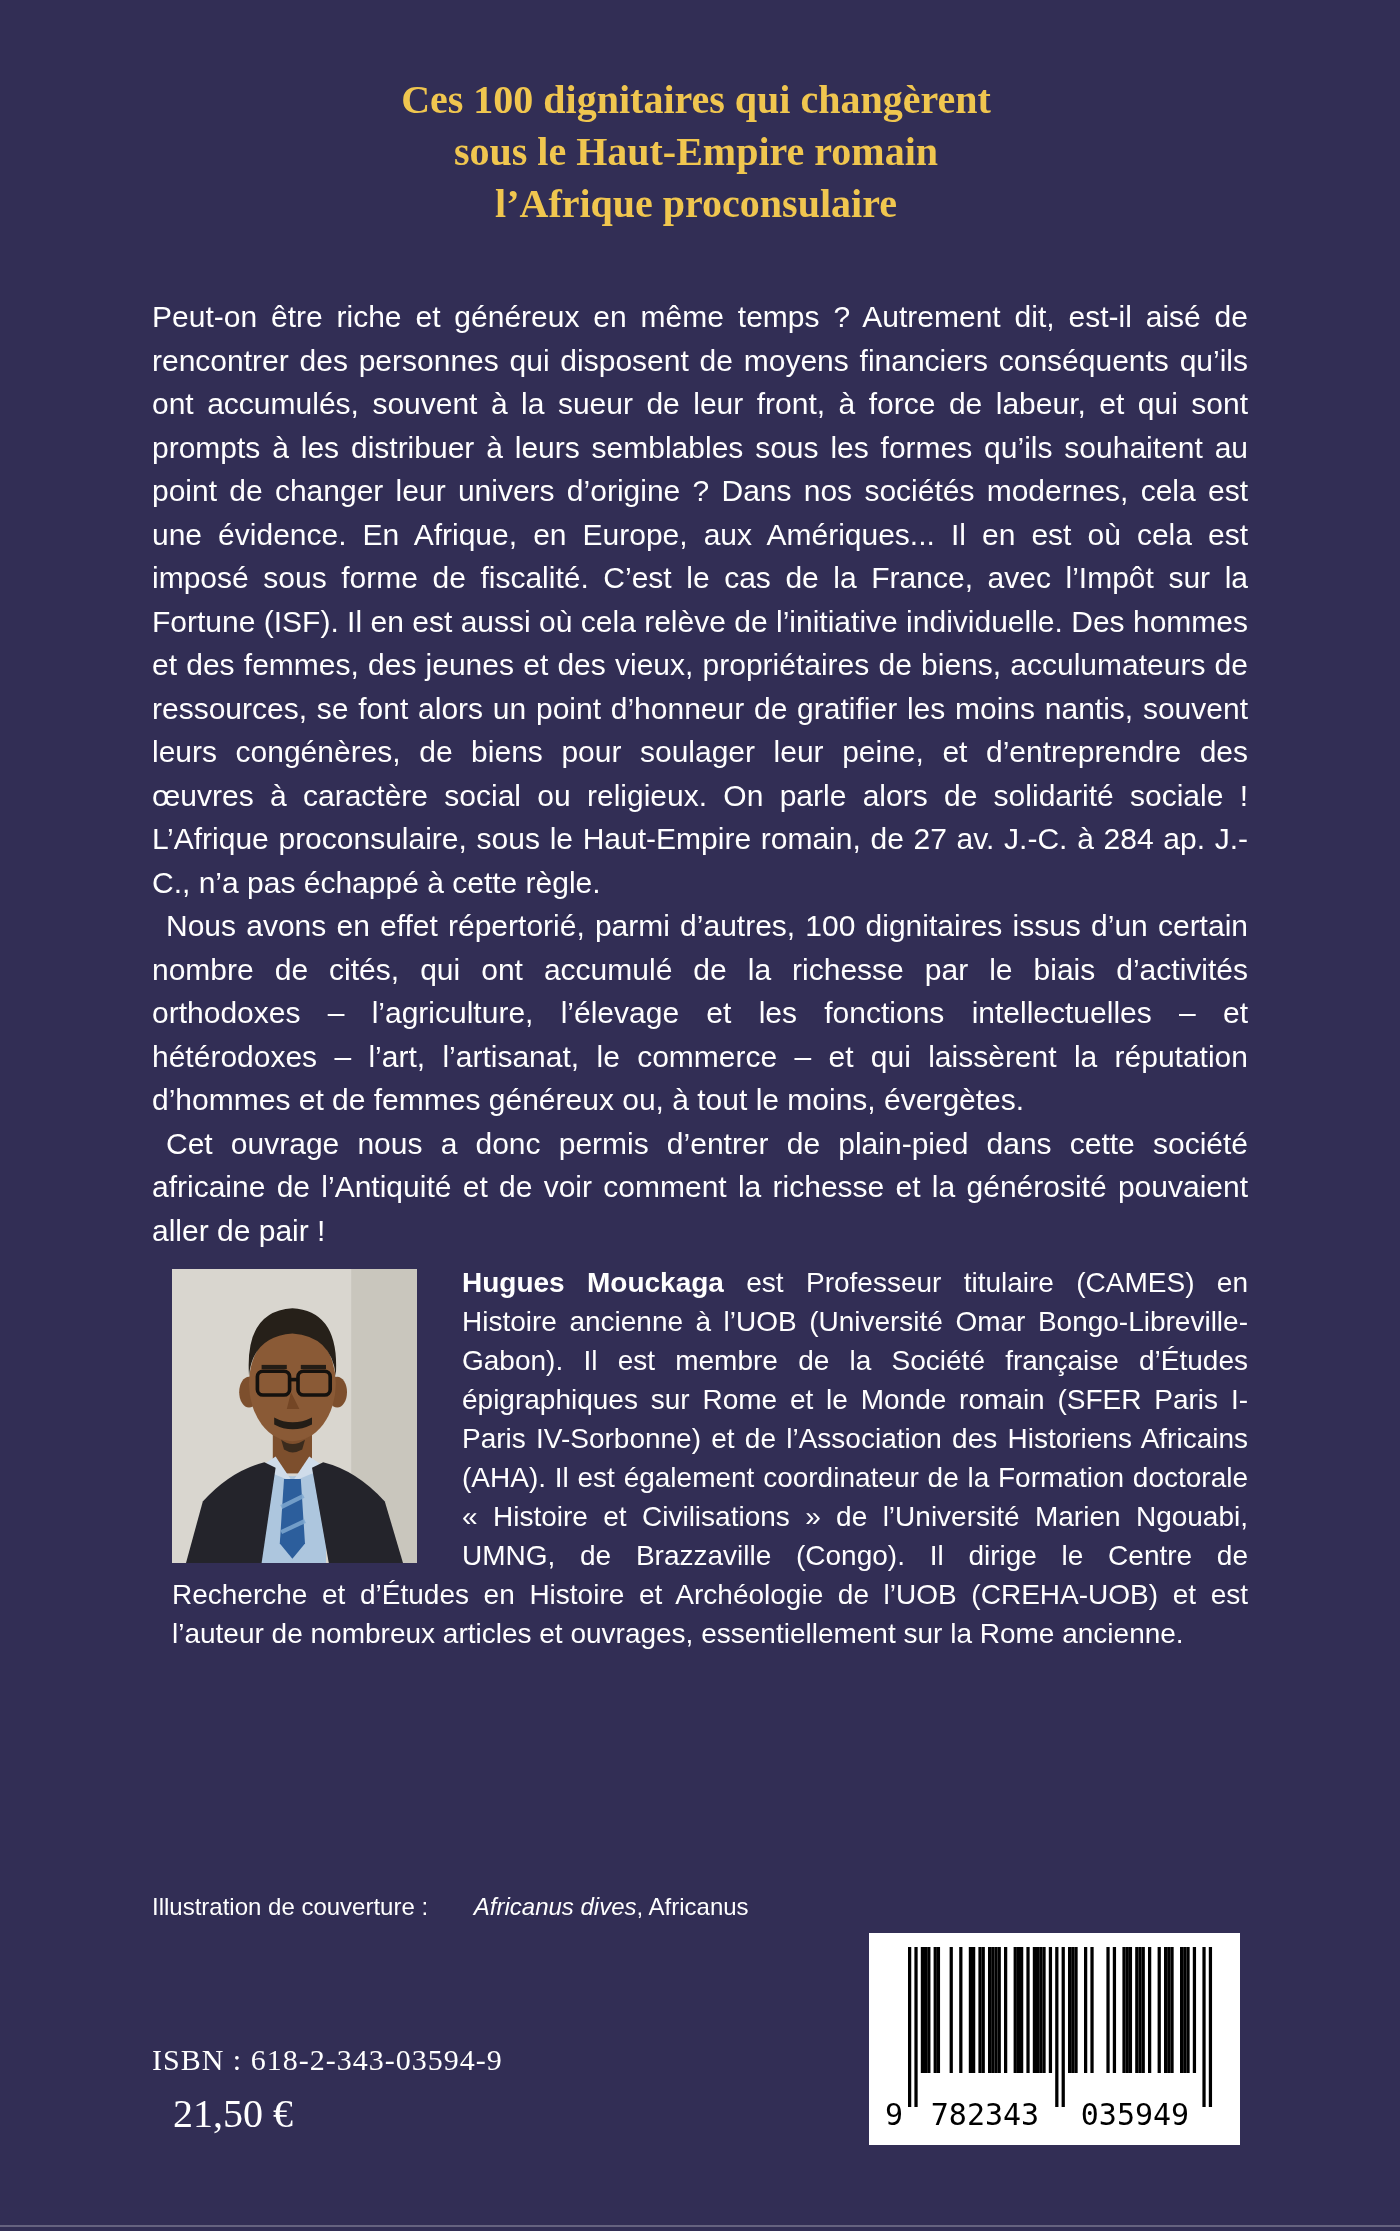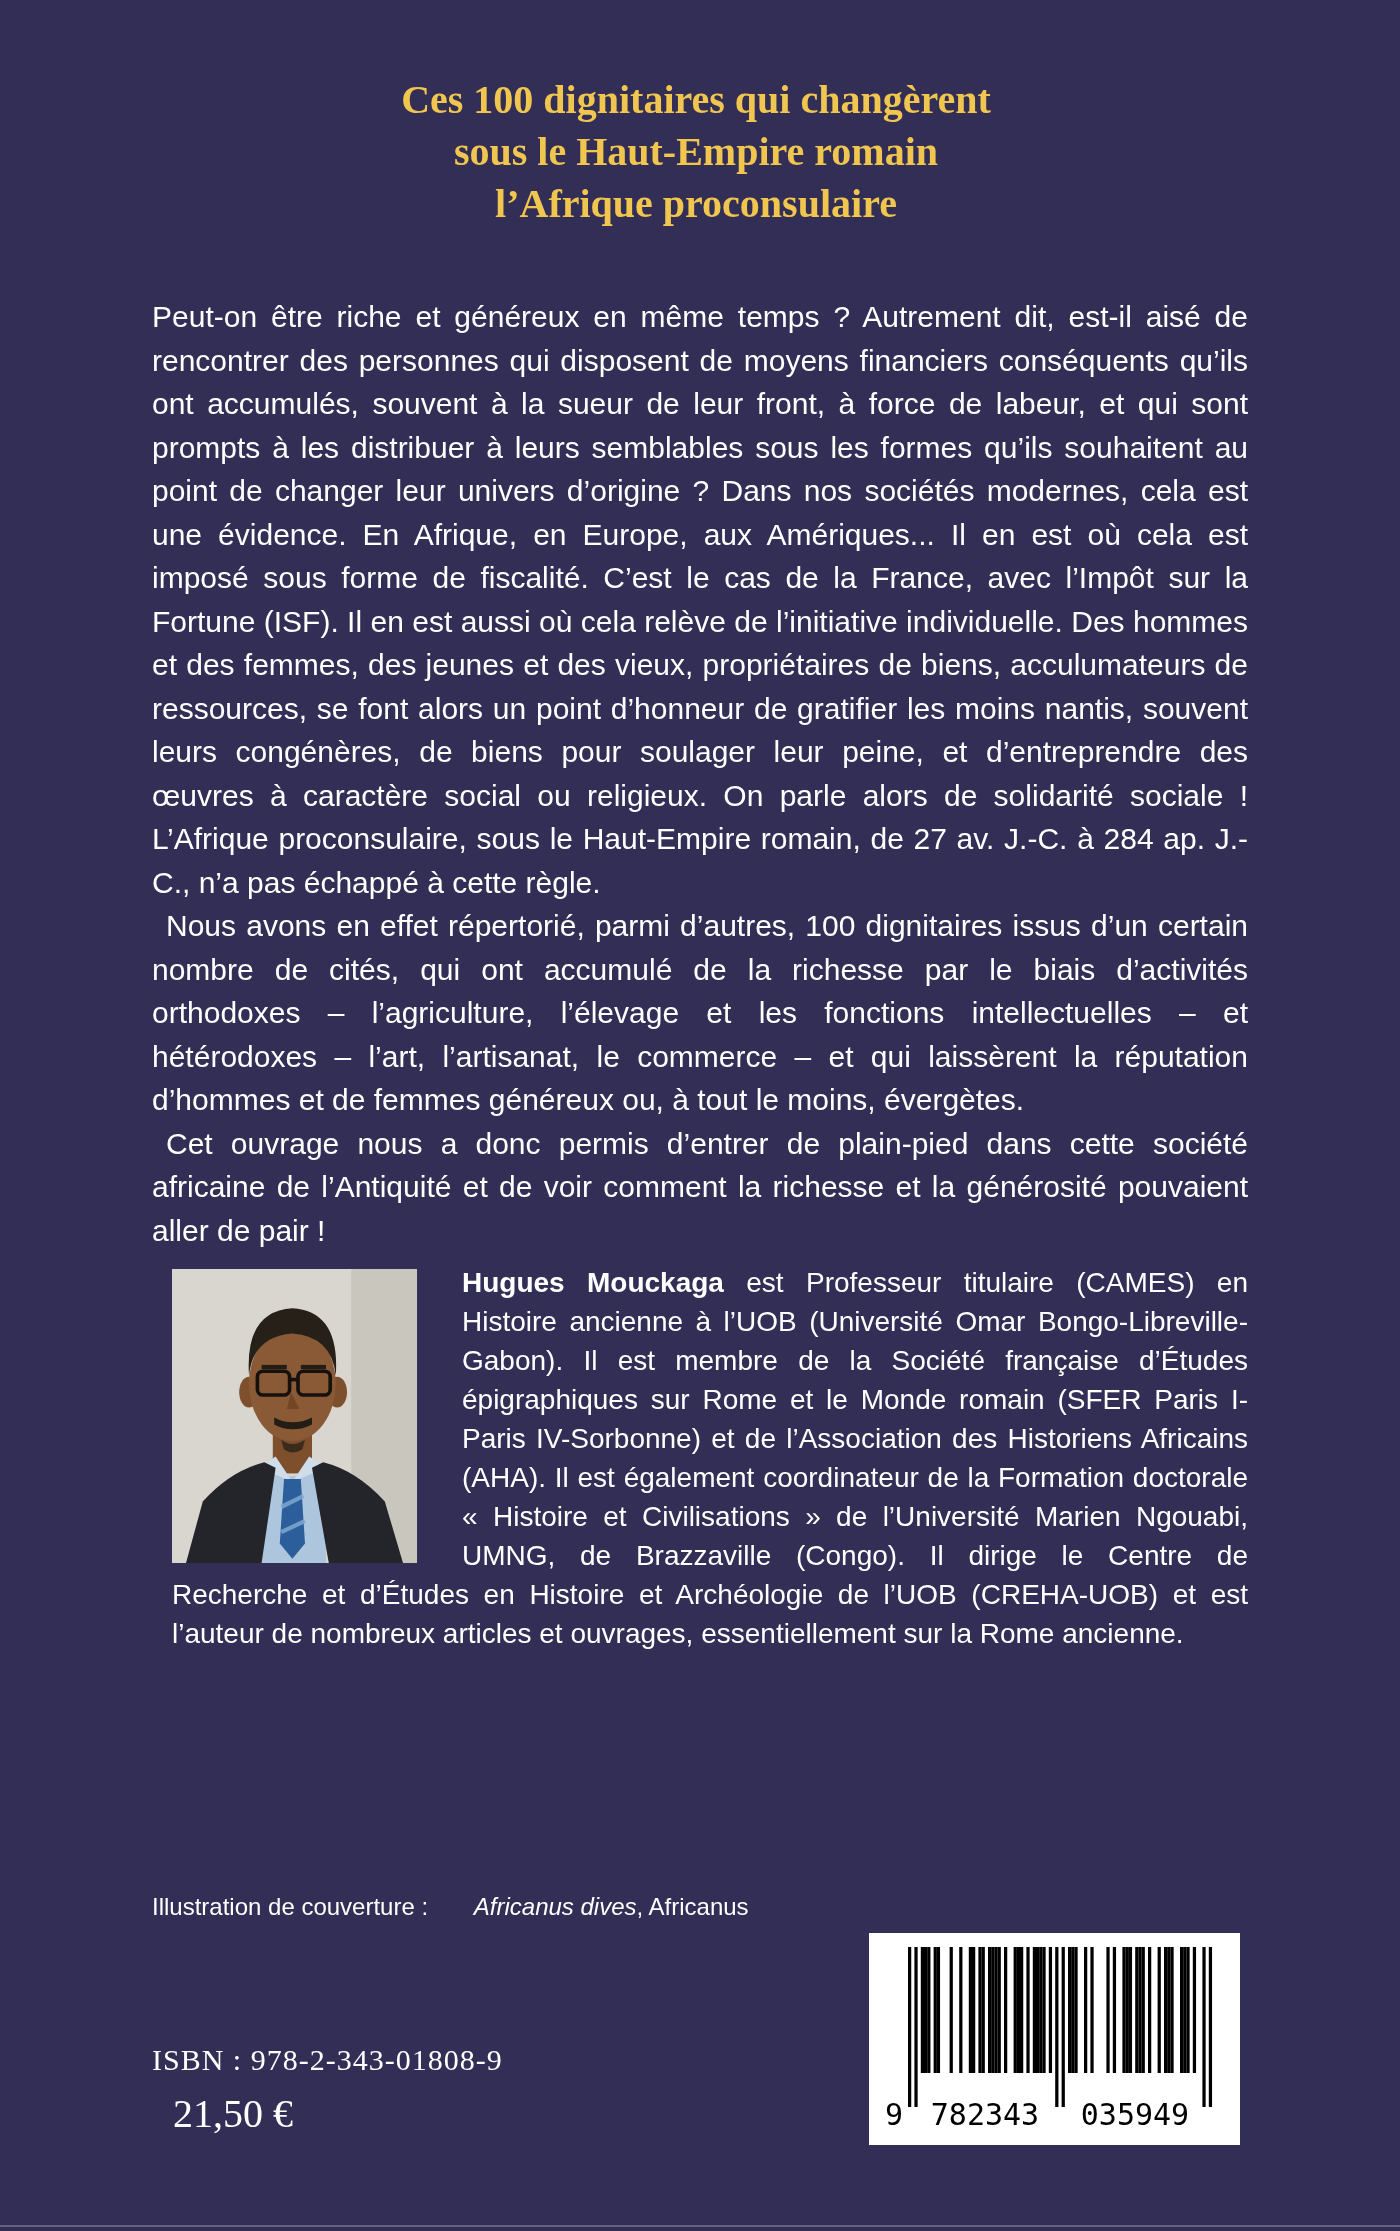--- a/index.html
+++ b/index.html
@@ -131,21 +131,21 @@
 
         <path d="M73 106 Q86 113 100 106 L100 111 Q86 118 73 111 Z" fill="#241d16"></path>
         <path d="M78 122 Q86 128 95 122 L93 129 Q86 133 80 129 Z" fill="#3a2b1d"></path>
       </svg>
     </div>
     <p class="bio-text"><strong class="author-name">Hugues Mouckaga</strong><span> est Professeur titulaire (CAMES) en Histoire ancienne à l’UOB (Université Omar Bongo-Libreville-Gabon). Il est membre de la Société française d’Études épigraphiques sur Rome et le Monde romain (SFER Paris I-Paris IV-Sorbonne) et de l’Association des Historiens Africains (AHA). Il est également coordinateur de la Formation doctorale « Histoire et Civilisations » de l’Université Marien Ngouabi, UMNG, de Brazzaville (Congo). Il dirige le Centre de Recherche et d’Études en Histoire et Archéologie de l’UOB (CREHA-UOB) et est l’auteur de nombreux articles et ouvrages, essentiellement sur la Rome ancienne.</span></p>
   </div>
 
   <p class="credit"><span>Illustration de couverture : </span><em>Africanus dives</em><span>, Africanus</span></p>
 
-  <p class="isbn">ISBN : 978-2-343-01808-9</p>
+  <p class="isbn">ISBN : 618-2-343-03594-9</p>
   <p class="price">21,50 €</p>
 
   <div class="barcode-box">
     <svg class="barcode-svg" viewBox="0 0 346 184" width="346" height="184" xmlns="http://www.w3.org/2000/svg">
         <rect x="26.00" y="0" width="3.25" height="160"></rect>
         <rect x="32.40" y="0" width="3.25" height="160"></rect>
         <rect x="38.80" y="0" width="3.25" height="126"></rect>
         <rect x="42.00" y="0" width="3.25" height="126"></rect>
         <rect x="45.20" y="0" width="3.25" height="126"></rect>
         <rect x="51.60" y="0" width="3.25" height="126"></rect>

